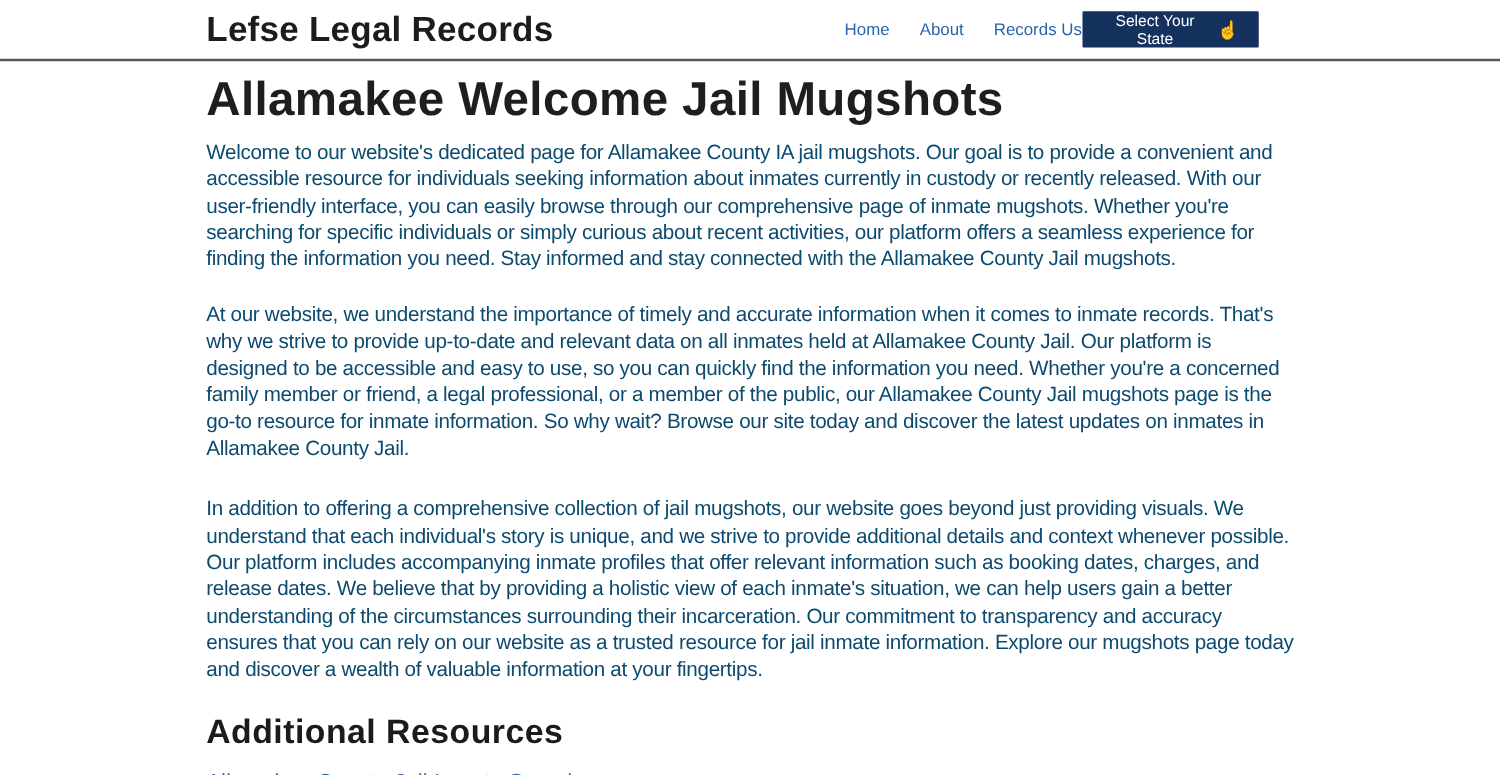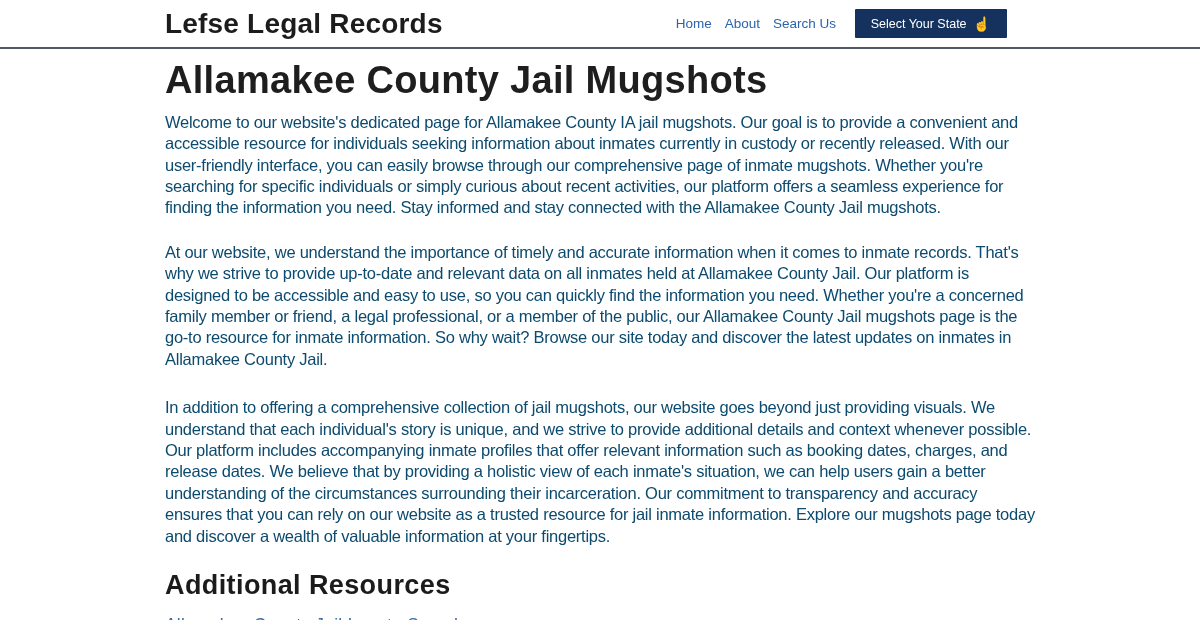--- a/index.html
+++ b/index.html
@@ -25,21 +25,21 @@
   }
   .site-title {
     font-size: 28px;
     font-weight: bold;
     color: #1c1c1c;
     letter-spacing: 0.2px;
     white-space: nowrap;
   }
   .nav {
     display: flex;
-    gap: 13px;
+    gap: 24px;
     margin-left: 233px;
     align-items: center;
   }
   .nav a {
     font-size: 13.5px;
     color: #2b64ad;
     text-decoration: none;
     white-space: nowrap;
   }
   .state-btn {
@@ -106,31 +106,31 @@
 </style>
 </head>
 <body>
 
 <div class="header">
   <div class="header-inner">
     <div class="site-title">Lefse Legal Records</div>
     <nav class="nav">
       <a href="#">Home</a>
       <a href="#">About</a>
-      <a href="#">Search Us</a>
+      <a href="#">Records Us</a>
     </nav>
     <button class="state-btn">
       <span>Select Your State</span>
       <span class="hand-icon">☝</span>
     </button>
   </div>
 </div>
 
 <div class="content">
-  <h1 class="page-title">Allamakee County Jail Mugshots</h1>
+  <h1 class="page-title">Allamakee Welcome Jail Mugshots</h1>
 
   <p>Welcome to our website's dedicated page for Allamakee County IA jail mugshots. Our goal is to provide a convenient and accessible resource for individuals seeking information about inmates currently in custody or recently released. With our user-friendly interface, you can easily browse through our comprehensive page of inmate mugshots. Whether you're searching for specific individuals or simply curious about recent activities, our platform offers a seamless experience for finding the information you need. Stay informed and stay connected with the Allamakee County Jail mugshots.</p>
 
   <p>At our website, we understand the importance of timely and accurate information when it comes to inmate records. That's why we strive to provide up-to-date and relevant data on all inmates held at Allamakee County Jail. Our platform is designed to be accessible and easy to use, so you can quickly find the information you need. Whether you're a concerned family member or friend, a legal professional, or a member of the public, our Allamakee County Jail mugshots page is the go-to resource for inmate information. So why wait? Browse our site today and discover the latest updates on inmates in Allamakee County Jail.</p>
 
   <p>In addition to offering a comprehensive collection of jail mugshots, our website goes beyond just providing visuals. We understand that each individual's story is unique, and we strive to provide additional details and context whenever possible. Our platform includes accompanying inmate profiles that offer relevant information such as booking dates, charges, and release dates. We believe that by providing a holistic view of each inmate's situation, we can help users gain a better understanding of the circumstances surrounding their incarceration. Our commitment to transparency and accuracy ensures that you can rely on our website as a trusted resource for jail inmate information. Explore our mugshots page today and discover a wealth of valuable information at your fingertips.</p>
 
   <h2 class="resources-title">Additional Resources</h2>
 
   <a href="#" class="resource-link">Allamakee County Jail Inmate Search</a>

